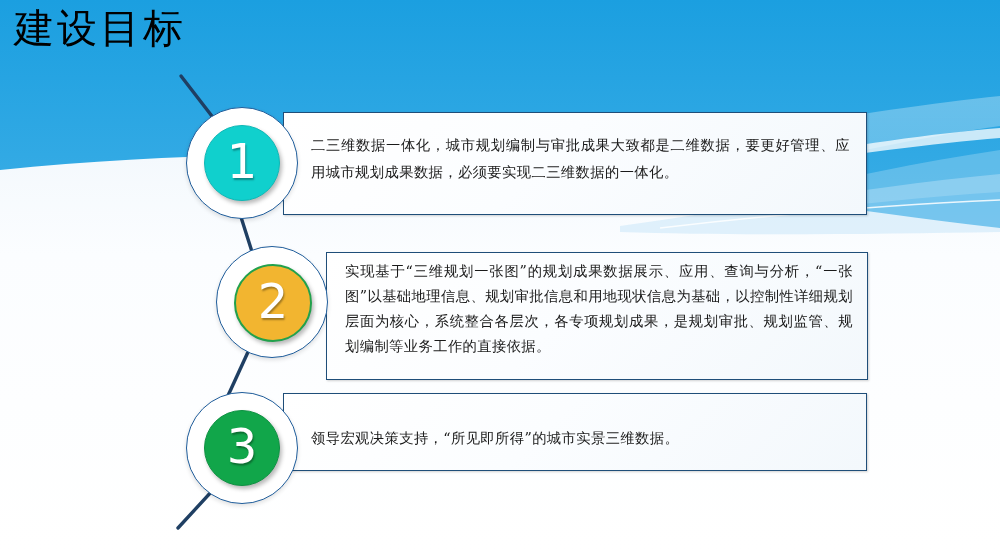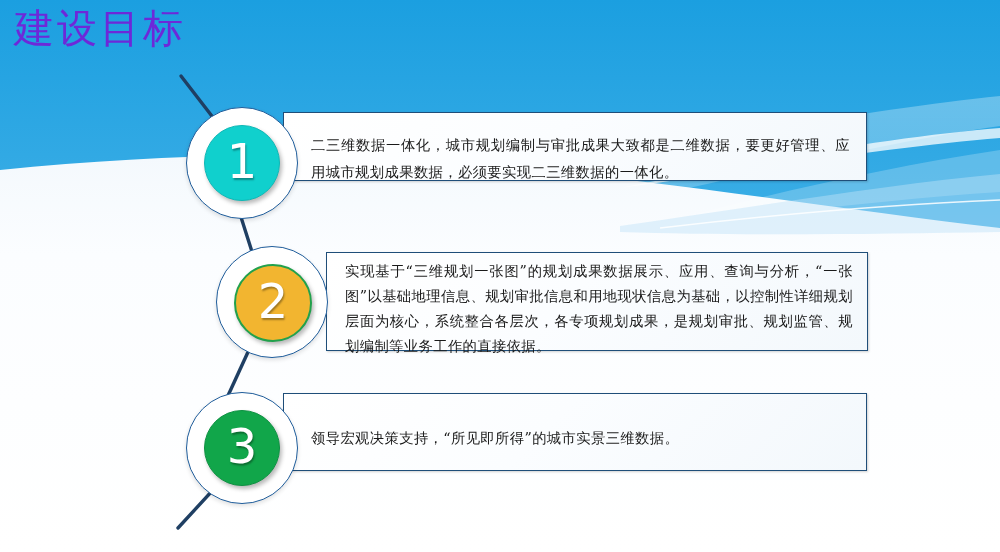--- a/index.html
+++ b/index.html
@@ -30,21 +30,21 @@
   }
 
   
   .title {
     position: absolute;
     left: 14px;
     top: 2px;
     font-size: 40px;
     line-height: 52px;
     letter-spacing: 3px;
-    color: #6d28d9;
+    color: #000000;
     font-family: "DejaVu Sans", sans-serif;
     font-weight: 400;
     white-space: nowrap;
   }
 
   
   .connectors {
     position: absolute;
     left: 0; top: 0;
     width: 1000px; height: 552px;
@@ -62,24 +62,24 @@
     position: absolute;
     color: #1a1a1a;
     font-family: "DejaVu Serif", serif;
     font-size: 14.3px;
     line-height: 27px;
     letter-spacing: 0.4px;
     text-align: justify;
     text-justify: inter-character;
   }
 
-  #box1 { left: 283px; top: 112px; width: 584px; height: 69px; }
+  #box1 { left: 283px; top: 112px; width: 584px; height: 103px; }
   #box1 .body { left: 27px; right: 16px; top: 19px; }
 
-  #box2 { left: 326px; top: 252px; width: 542px; height: 99px; }
+  #box2 { left: 326px; top: 252px; width: 542px; height: 128px; }
   #box2 .body { left: 18px; right: 14px; top: 6px; line-height: 25px; }
 
   #box3 { left: 283px; top: 393px; width: 584px; height: 78px; }
   #box3 .body { left: 27px; right: 16px; top: 31px; }
 
   
   .node {
     position: absolute;
     width: 110px;
     height: 110px;

